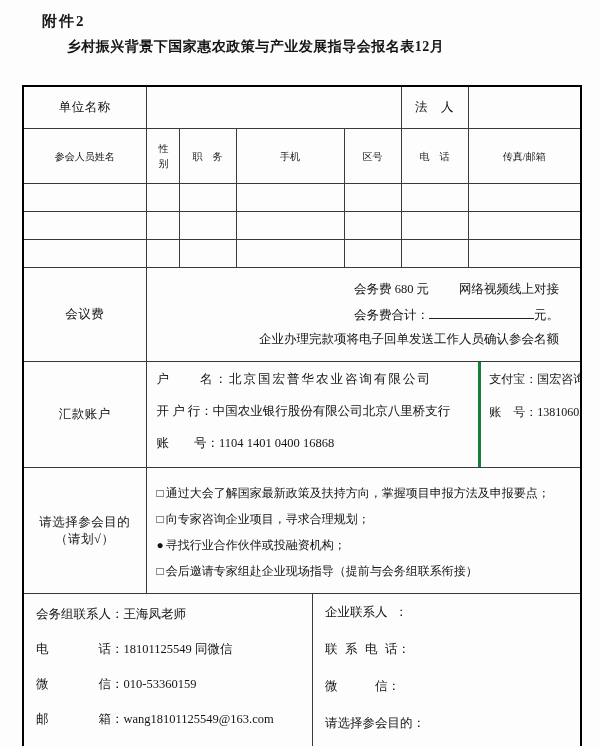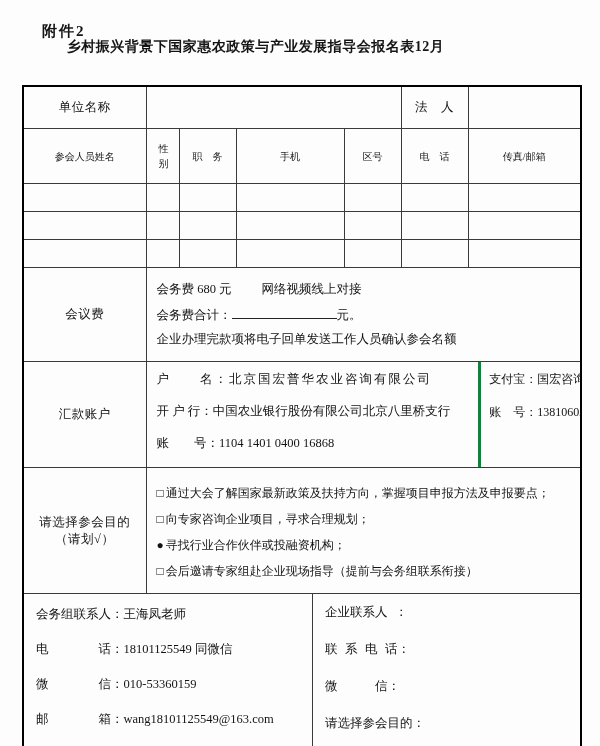--- a/index.html
+++ b/index.html
@@ -5,21 +5,21 @@
   html,body{margin:0;padding:0;}
   body{
     width:600px;height:746px;
     background:#fdfdfd;
     font-family:"Liberation Serif","DejaVu Serif",serif;
     color:#141414;
     position:relative;
     -webkit-font-smoothing:antialiased;
   }
   .attachment{
-    position:absolute;left:42px;top:22px;
+    position:absolute;left:42px;top:12px;
     font-size:15px;font-weight:bold;letter-spacing:2px;
   }
   .main-title{
     position:absolute;left:0;top:38px;width:511px;
     text-align:center;font-size:14px;font-weight:bold;letter-spacing:.5px;
   }
   table.form-table{
     position:absolute;left:22px;top:85px;
     width:558px;border-collapse:collapse;table-layout:fixed;
     border:2px solid #000;
@@ -33,21 +33,21 @@
   }
   .lbl{text-align:center;letter-spacing:.5px;}
   .hdr th{text-align:center;font-size:10px;line-height:1.5;}
   tr.r-small{height:28px;}
   tr.r-hdr{height:48px;}
   tr.r-fee{height:88px;}
   tr.r-acct{height:97px;}
   tr.r-purpose{height:120px;}
   tr.r-contact{height:134px;}
   .content{padding:6px 10px;vertical-align:middle;}
-  .fee-line{margin:7px 0;}
+  .fee-line{margin:7px 11px;text-align:right;}
   .fee-gap{display:inline-block;width:30px;}
   .blank-underline{
     display:inline-block;width:105px;height:13px;
     border-bottom:1px solid #222;vertical-align:baseline;
   }
   .no-pad{padding:0;vertical-align:top;}
   .split{display:flex;height:100%;align-items:stretch;gap:20px;}
   .split .bank{flex:1 1 auto;padding:9px 8px 0 10px;}
   .split .bank .line{margin-bottom:15px;white-space:nowrap;}
   .split .bank .line.spread{letter-spacing:2px;}

